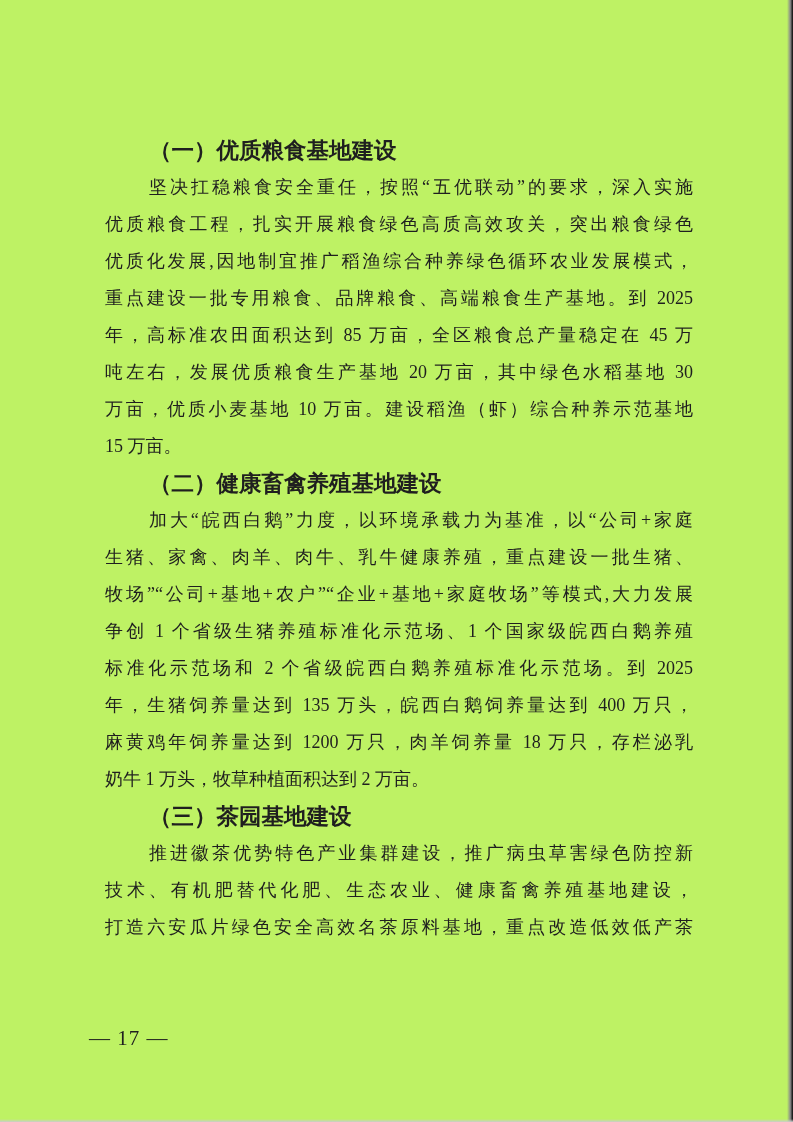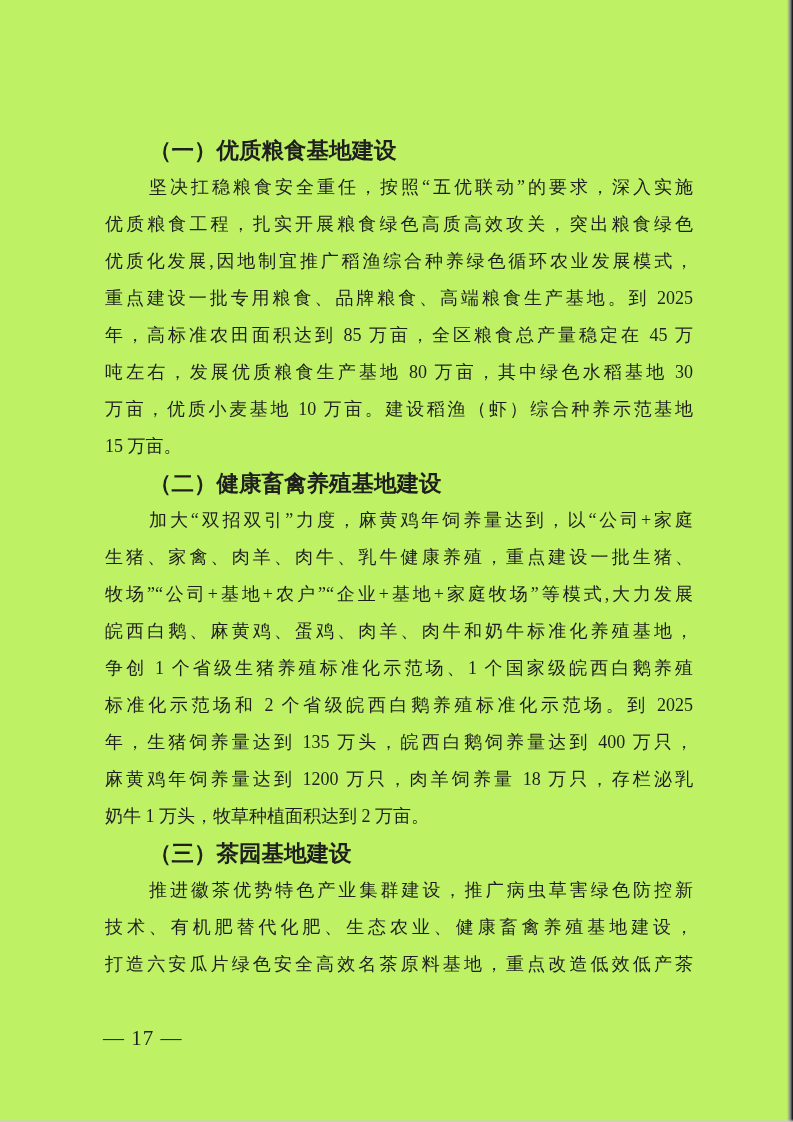--- a/index.html
+++ b/index.html
@@ -17,21 +17,21 @@
     font-size: 18px;
     line-height: 37px;
     height: 37px;
     overflow: hidden;
     white-space: normal;
   }
   .h { font-weight: bold; font-size: 22.5px; }
   .j { text-align: justify; text-align-last: justify; }
   .ind { text-indent: 44px; }
   .footer {
-    position: absolute; left: 103px; top: 1020px;
+    position: absolute; left: 89px; top: 1020px;
     font-size: 21px; line-height: 37px; letter-spacing: 1px;
   }
   .scan-edge-right {
     position: absolute; top: 0; right: 0; width: 6px; height: 100%;
     background: linear-gradient(to right, rgba(255,255,255,0) 0%, #8a8a8a 55%, #1e1e1e 90%);
   }
   .scan-edge-bottom {
     position: absolute; left: 0; bottom: 0; width: 100%; height: 3px;
     background: linear-gradient(to bottom, rgba(255,255,255,0), #cccccc);
   }
@@ -41,29 +41,28 @@
 
 <div class="page">
   <div class="content">
 
     <div class="h ind">（一）优质粮食基地建设</div>
     <div class="ln j ind">坚决扛稳粮食安全重任，按照“五优联动”的要求，深入实施</div>
     <div class="ln j">优质粮食工程，扎实开展粮食绿色高质高效攻关，突出粮食绿色</div>
     <div class="ln j">优质化发展,因地制宜推广稻渔综合种养绿色循环农业发展模式，</div>
     <div class="ln j">重点建设一批专用粮食、品牌粮食、高端粮食生产基地。到 2025</div>
     <div class="ln j">年，高标准农田面积达到 85 万亩，全区粮食总产量稳定在 45 万</div>
-    <div class="ln j">吨左右，发展优质粮食生产基地 80 万亩，其中绿色水稻基地 30</div>
+    <div class="ln j">吨左右，发展优质粮食生产基地 20 万亩，其中绿色水稻基地 30</div>
     <div class="ln j">万亩，优质小麦基地 10 万亩。建设稻渔（虾）综合种养示范基地</div>
     <div class="ln">15 万亩。</div>
 
     <div class="h ind">（二）健康畜禽养殖基地建设</div>
-    <div class="ln j ind">加大“双招双引”力度，麻黄鸡年饲养量达到，以“公司+家庭</div>
+    <div class="ln j ind">加大“皖西白鹅”力度，以环境承载力为基准，以“公司+家庭</div>
     <div class="ln j">生猪、家禽、肉羊、肉牛、乳牛健康养殖，重点建设一批生猪、</div>
     <div class="ln j">牧场”“公司+基地+农户”“企业+基地+家庭牧场”等模式,大力发展</div>
-    <div class="ln j">皖西白鹅、麻黄鸡、蛋鸡、肉羊、肉牛和奶牛标准化养殖基地，</div>
     <div class="ln j">争创 1 个省级生猪养殖标准化示范场、1 个国家级皖西白鹅养殖</div>
     <div class="ln j">标准化示范场和 2 个省级皖西白鹅养殖标准化示范场。到 2025</div>
     <div class="ln j">年，生猪饲养量达到 135 万头，皖西白鹅饲养量达到 400 万只，</div>
     <div class="ln j">麻黄鸡年饲养量达到 1200 万只，肉羊饲养量 18 万只，存栏泌乳</div>
     <div class="ln">奶牛 1 万头，牧草种植面积达到 2 万亩。</div>
 
     <div class="h ind">（三）茶园基地建设</div>
     <div class="ln j ind">推进徽茶优势特色产业集群建设，推广病虫草害绿色防控新</div>
     <div class="ln j">技术、有机肥替代化肥、生态农业、健康畜禽养殖基地建设，</div>
     <div class="ln j">打造六安瓜片绿色安全高效名茶原料基地，重点改造低效低产茶</div>

